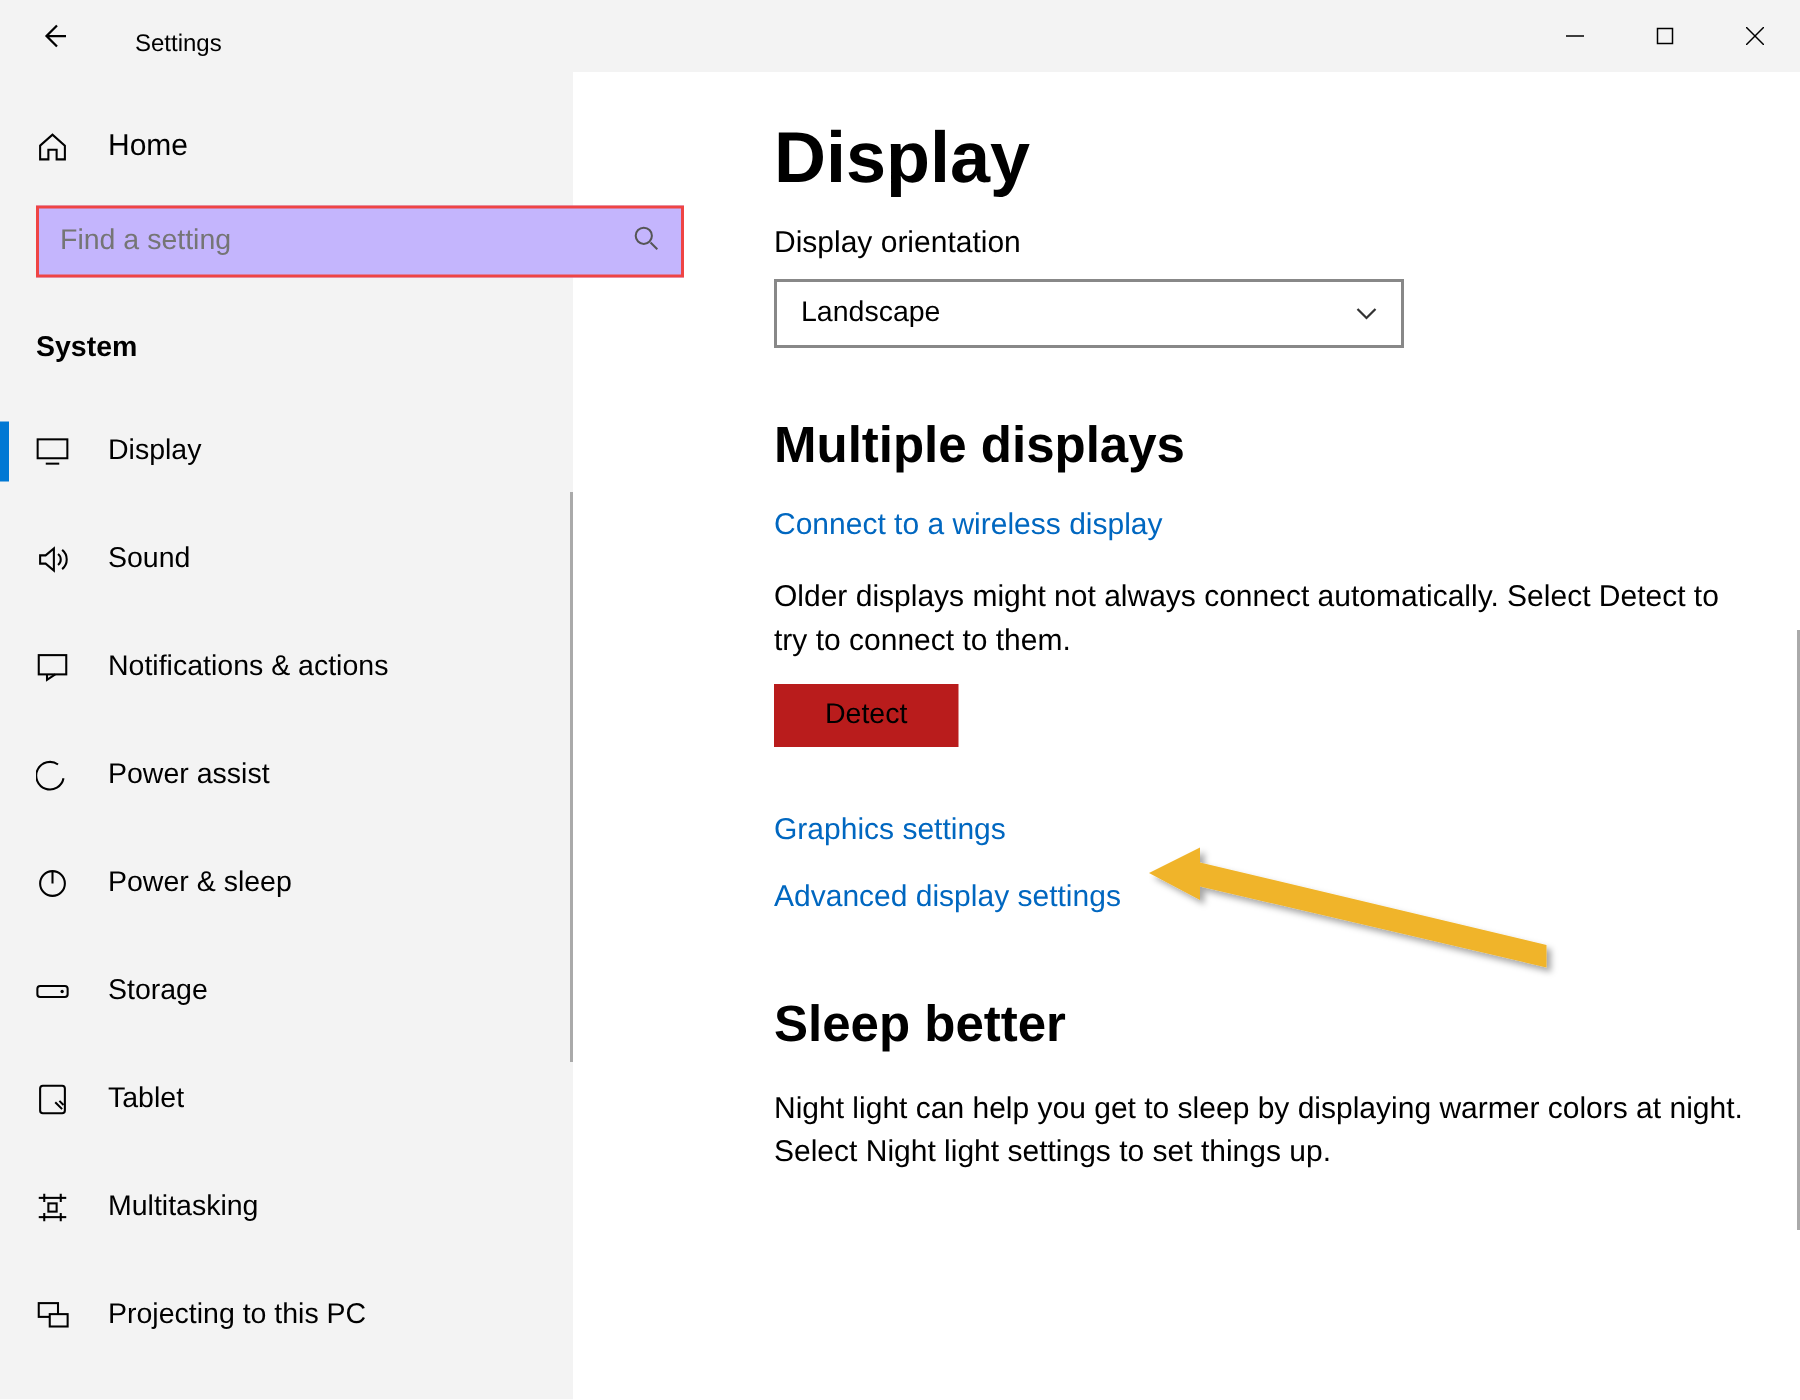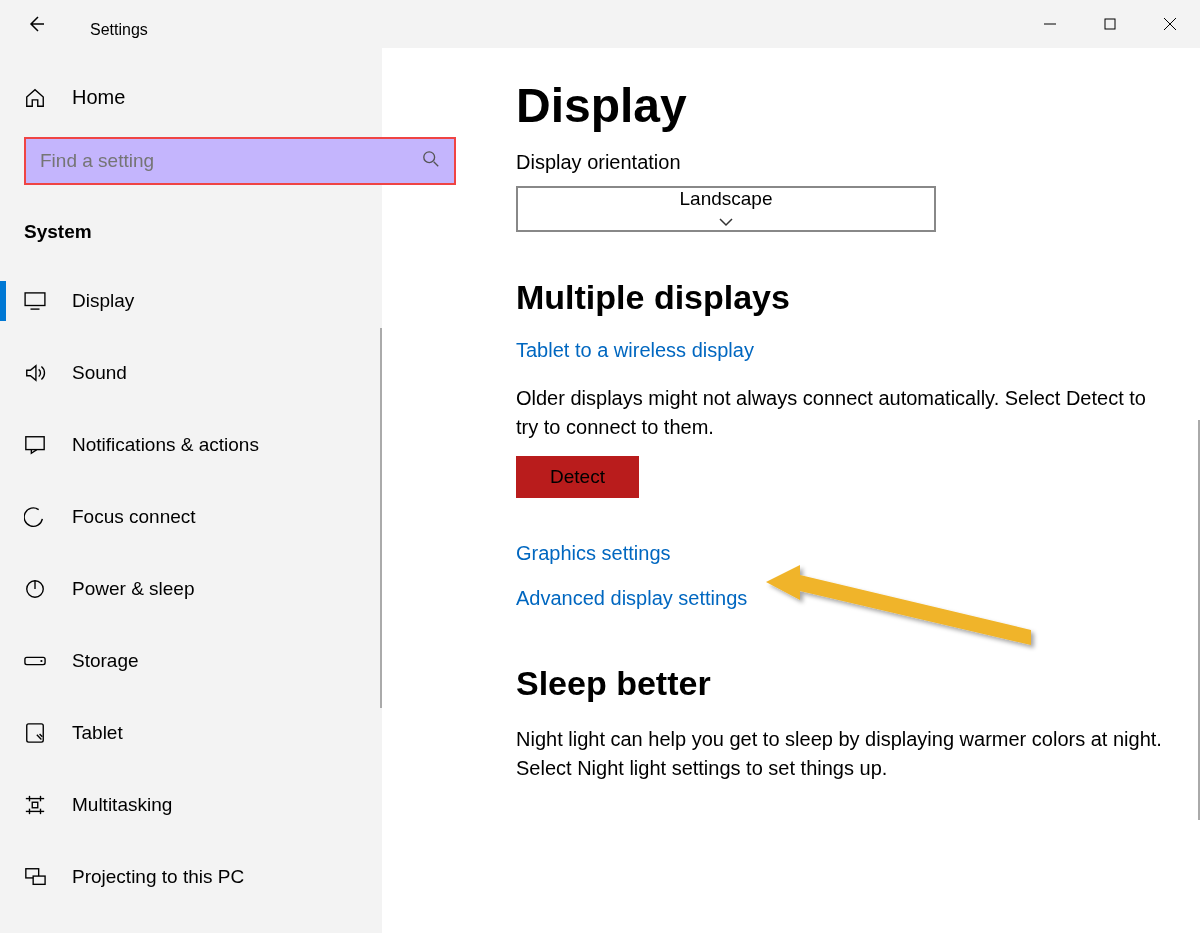--- a/index.html
+++ b/index.html
@@ -89,21 +89,20 @@
 }
 .content h1 { font-size: 48px; font-weight: 600; margin-bottom: 18px; }
 .field-label { font-size: 20px; margin-bottom: 12px; }
 .dropdown {
   width: 420px; height: 46px;
   border: 2px solid #888;
   display:flex; align-items:center;
   padding: 0 16px;
   justify-content: space-between;
   font-size: 19px;
-  flex-direction: column;
 }
 .content h2 { font-size: 34px; font-weight: 600; margin-top: 46px; margin-bottom: 22px; }
 .link { color: #0067c0; font-size: 20px; margin-bottom: 22px; display:inline-block; }
 .para { font-size: 20px; margin-bottom: 14px; line-height: 1.45; }
 .btn {
   background: #b91c1c; border:none;
   font-size: 19px; font-family: inherit;
   padding: 10px 34px;
   margin-bottom: 34px;
 }
@@ -196,21 +195,21 @@
           </svg>
         </span>
       <span class="label">Notifications &amp; actions</span>
     </div>
     <div class="nav-item">
       <span class="icon">
           <svg width="22" height="22" viewBox="0 0 24 24">
             <path d="M16 4 A10 10 0 1 0 20 14" stroke="#000" stroke-width="1.5" fill="none"></path>
           </svg>
         </span>
-      <span class="label">Focus connect</span>
+      <span class="label">Power assist</span>
     </div>
     <div class="nav-item">
       <span class="icon">
           <svg width="22" height="22" viewBox="0 0 24 24">
             <circle cx="12" cy="12" r="9" stroke="#000" stroke-width="1.5" fill="none"></circle>
             <line x1="12" y1="3" x2="12" y2="12" stroke="#000" stroke-width="1.5"></line>
           </svg>
         </span>
       <span class="label">Power &amp; sleep</span>
     </div>
@@ -265,21 +264,21 @@
   <div class="field-label">Display orientation</div>
   <div class="dropdown">
     <span>Landscape</span>
     <span><svg width="14" height="10" viewBox="0 0 14 10">
           <path d="M1 2 L7 8 L13 2" stroke="#333" stroke-width="1.5" fill="none"></path>
         </svg></span>
   </div>
 
   <h2>Multiple displays</h2>
 
-  <div><a class="link">Tablet to a wireless display</a></div>
+  <div><a class="link">Connect to a wireless display</a></div>
 
   <p class="para">Older displays might not always connect automatically. Select Detect to try to connect to them.</p>
   <button class="btn">Detect</button>
 
   <div><a class="link" style="margin-top:10px;">Graphics settings</a></div>
   <div><a class="link">Advanced display settings</a></div>
 
   <h2 style="margin-top:32px;">Sleep better</h2>
   <p class="para">Night light can help you get to sleep by displaying warmer colors at night. Select Night light settings to set things up.</p>
 

